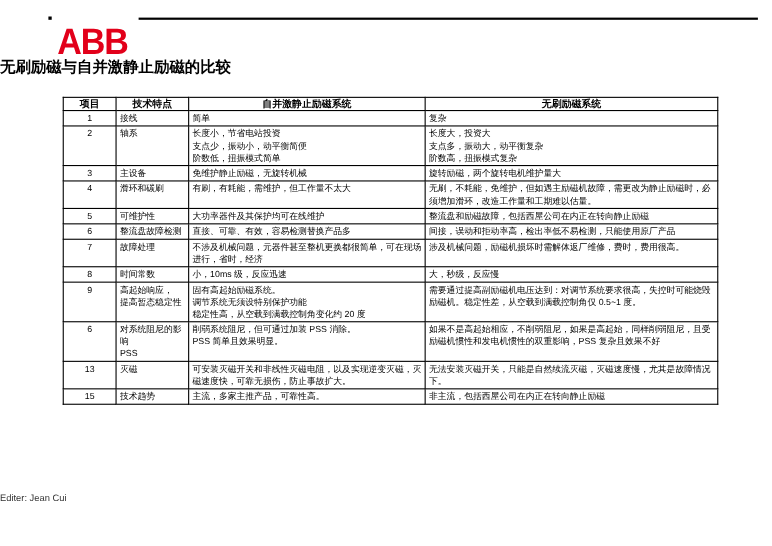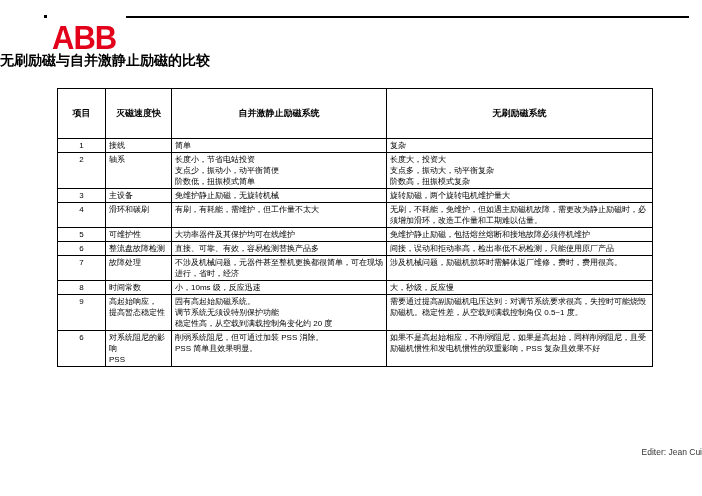--- a/index.html
+++ b/index.html
@@ -46,28 +46,28 @@
     line-height:11px;
     padding:1px 3px;
     vertical-align:top;
     white-space:pre-line;
     overflow:hidden;
   }
   table.cmp th{
     font-size:9px;
     font-weight:bold;
     text-align:center;
-    padding:19px 2px;
+    padding:0 2px;
     border-bottom:1.5px solid #000;
     white-space:nowrap;
   }
   td.c-no{text-align:center;}
   .footer{
     position:absolute;left:0;top:447px;width:702px;
-    text-align:right;
+    text-align:left;
     font-size:8.5px;color:#333;
   }
 </style>
 </head>
 <body>
 
 <div class="page">
 
   <div class="corner-mark"></div>
 
@@ -80,21 +80,21 @@
   <table class="cmp">
     <colgroup>
       <col style="width:48px">
         <col style="width:66px">
         <col style="width:215px">
         <col style="width:266px">
     </colgroup>
     <thead>
       <tr>
         <th>项目</th>
-        <th>灭磁速度快</th>
+        <th>技术特点</th>
         <th>自并激静止励磁系统</th>
         <th>无刷励磁系统</th>
       </tr>
     </thead>
     <tbody>
       <tr>
         <td class="c-no">1</td>
         <td>接线</td>
         <td>简单</td>
         <td>复杂</td>
@@ -118,21 +118,21 @@
       <tr>
         <td class="c-no">4</td>
         <td>滑环和碳刷</td>
         <td>有刷，有耗能，需维护，但工作量不太大</td>
         <td>无刷，不耗能，免维护，但如遇主励磁机故障，需更改为静止励磁时，必须增加滑环，改造工作量和工期难以估量。</td>
       </tr>
       <tr>
         <td class="c-no">5</td>
         <td>可维护性</td>
         <td>大功率器件及其保护均可在线维护</td>
-        <td>免维护静止励磁，包括熔丝熔断和接地故障必须停机维护</td>
+        <td>整流盘和励磁故障，包括西屋公司在内正在转向静止励磁</td>
       </tr>
       <tr>
         <td class="c-no">6</td>
         <td>整流盘故障检测</td>
         <td>直接、可靠、有效，容易检测替换产品多</td>
         <td>间接，误动和拒动率高，检出率低不易检测，只能使用原厂产品</td>
       </tr>
       <tr>
         <td class="c-no">7</td>
         <td>故障处理</td>
@@ -155,18 +155,30 @@
         <td>需要通过提高副励磁机电压达到：对调节系统要求很高，失控时可能烧毁励磁机。稳定性差，从空载到满载控制角仅 0.5~1 度。</td>
       </tr>
       <tr>
         <td class="c-no">6</td>
         <td>对系统阻尼的影响
 PSS</td>
         <td>削弱系统阻尼，但可通过加装 PSS 消除。
 PSS 简单且效果明显。</td>
         <td>如果不是高起始相应，不削弱阻尼，如果是高起始，同样削弱阻尼，且受励磁机惯性和发电机惯性的双重影响，PSS 复杂且效果不好</td>
       </tr>
+      <tr>
+        <td class="c-no">13</td>
+        <td>灭磁</td>
+        <td>可安装灭磁开关和非线性灭磁电阻，以及实现逆变灭磁，灭磁速度快，可靠无损伤，防止事故扩大。</td>
+        <td>无法安装灭磁开关，只能是自然续流灭磁，灭磁速度慢，尤其是故障情况下。</td>
+      </tr>
+      <tr>
+        <td class="c-no">15</td>
+        <td>技术趋势</td>
+        <td>主流，多家主推产品，可靠性高。</td>
+        <td>非主流，包括西屋公司在内正在转向静止励磁</td>
+      </tr>
     </tbody>
   </table>
 
   <div class="footer">Editer: Jean Cui</div>
 
 </div>
 
 </body></html>

